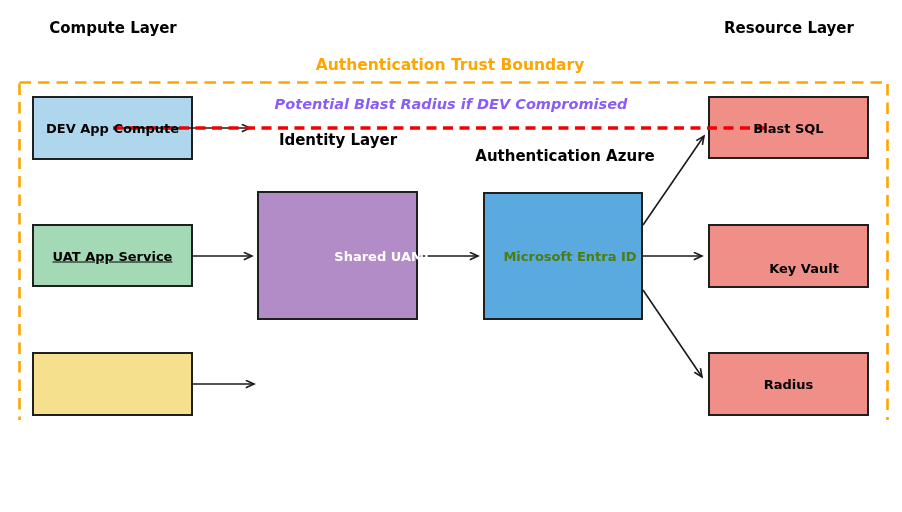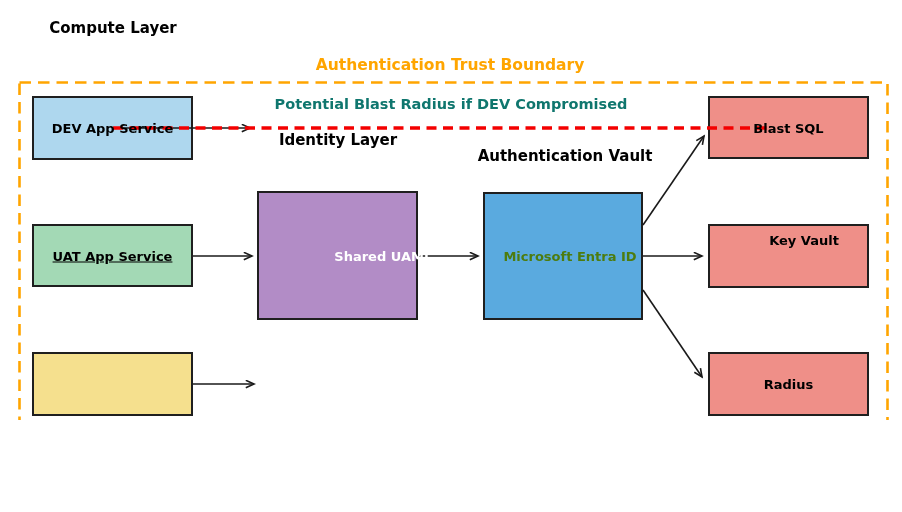--- a/index.html
+++ b/index.html
@@ -58,21 +58,21 @@
   #lbl-blast    { left: 451px; top: 104px; }
   #lbl-identity { left: 338px; top: 140px; }
   #lbl-authlayer{ left: 565px; top: 156px; }
 
   #lbl-dev     { left: 112.5px; top: 128px;   }
   #lbl-uat     { left: 112.5px; top: 255.5px; text-decoration: underline; }
   #lbl-prod    { left: 112.5px; top: 384px;   }
   #lbl-uami    { left: 337.5px; top: 255.5px; color: #ffffff; margin-left: 44px; }
   #lbl-entra   { left: 533px;   top: 256px;   color: #4d7c0f; margin-left: 37px; }
   #lbl-sql     { left: 788.5px; top: 127.5px; }
-  #lbl-kv      { left: 788.5px; top: 240px; padding-left: 31px;   }
+  #lbl-kv      { left: 788.5px; top: 268px; padding-left: 31px;   }
   #lbl-storage { left: 788.5px; top: 384px;   }
 </style>
 </head>
 <body>
 
 <div id="canvas">
 
   <div class="node" id="node-dev" style="background: rgb(174, 215, 238);"></div>
   <div class="node" id="node-uat" style="background: rgb(163, 217, 181);"></div>
   <div class="node" id="node-prod" style="background: rgb(245, 224, 142);"></div>
@@ -96,26 +96,27 @@
     <line x1="418" y1="256" x2="478" y2="256" stroke="#1A1A1A" stroke-width="1.6" marker-end="url(#ah)"></line>
     <line x1="643" y1="225" x2="704" y2="136" stroke="#1A1A1A" stroke-width="1.6" marker-end="url(#ah)"></line>
     <line x1="643" y1="256" x2="702" y2="256" stroke="#1A1A1A" stroke-width="1.6" marker-end="url(#ah)"></line>
     <line x1="643" y1="290" x2="702" y2="377" stroke="#1A1A1A" stroke-width="1.6" marker-end="url(#ah)"></line>
     <line x1="193" y1="384" x2="254" y2="384" stroke="#1A1A1A" stroke-width="1.6" marker-end="url(#ah)"></line>
 
     <line x1="113" y1="128" x2="768" y2="128" stroke="#F40000" stroke-width="3.4" stroke-dasharray="10 6.5"></line>
   </svg>
 
   <div class="lbl section-lbl" id="lbl-compute">Compute Layer</div>
+  <div class="lbl section-lbl" id="lbl-resource">Resource Layer</div>
   <div class="lbl boundary-lbl" id="lbl-boundary" style="color: rgb(255, 165, 0);">Authentication Trust Boundary</div>
-  <div class="lbl blast-lbl" id="lbl-blast" style="color: #0f766e;">Potential Blast Radius if DEV Compromised</div>
+  <div class="lbl blast-lbl" id="lbl-blast" style="color: #8b5cf6; font-style: italic;">Potential Blast Radius if DEV Compromised</div>
   <div class="lbl section-lbl" id="lbl-identity">Identity Layer</div>
-  <div class="lbl section-lbl" id="lbl-authlayer">Authentication Vault</div>
+  <div class="lbl section-lbl" id="lbl-authlayer">Authentication Azure</div>
 
-  <div class="lbl node-lbl" id="lbl-dev">DEV App Service</div>
+  <div class="lbl node-lbl" id="lbl-dev">DEV App Compute</div>
   <div class="lbl node-lbl" id="lbl-uat">UAT App Service</div>
   <div class="lbl node-lbl" id="lbl-uami">Shared UAMI</div>
   <div class="lbl node-lbl" id="lbl-entra">Microsoft Entra ID</div>
   <div class="lbl node-lbl" id="lbl-sql">Blast SQL</div>
   <div class="lbl node-lbl" id="lbl-kv">Key Vault</div>
   <div class="lbl node-lbl" id="lbl-storage">Radius</div>
 
 </div>
 
 </body></html>

